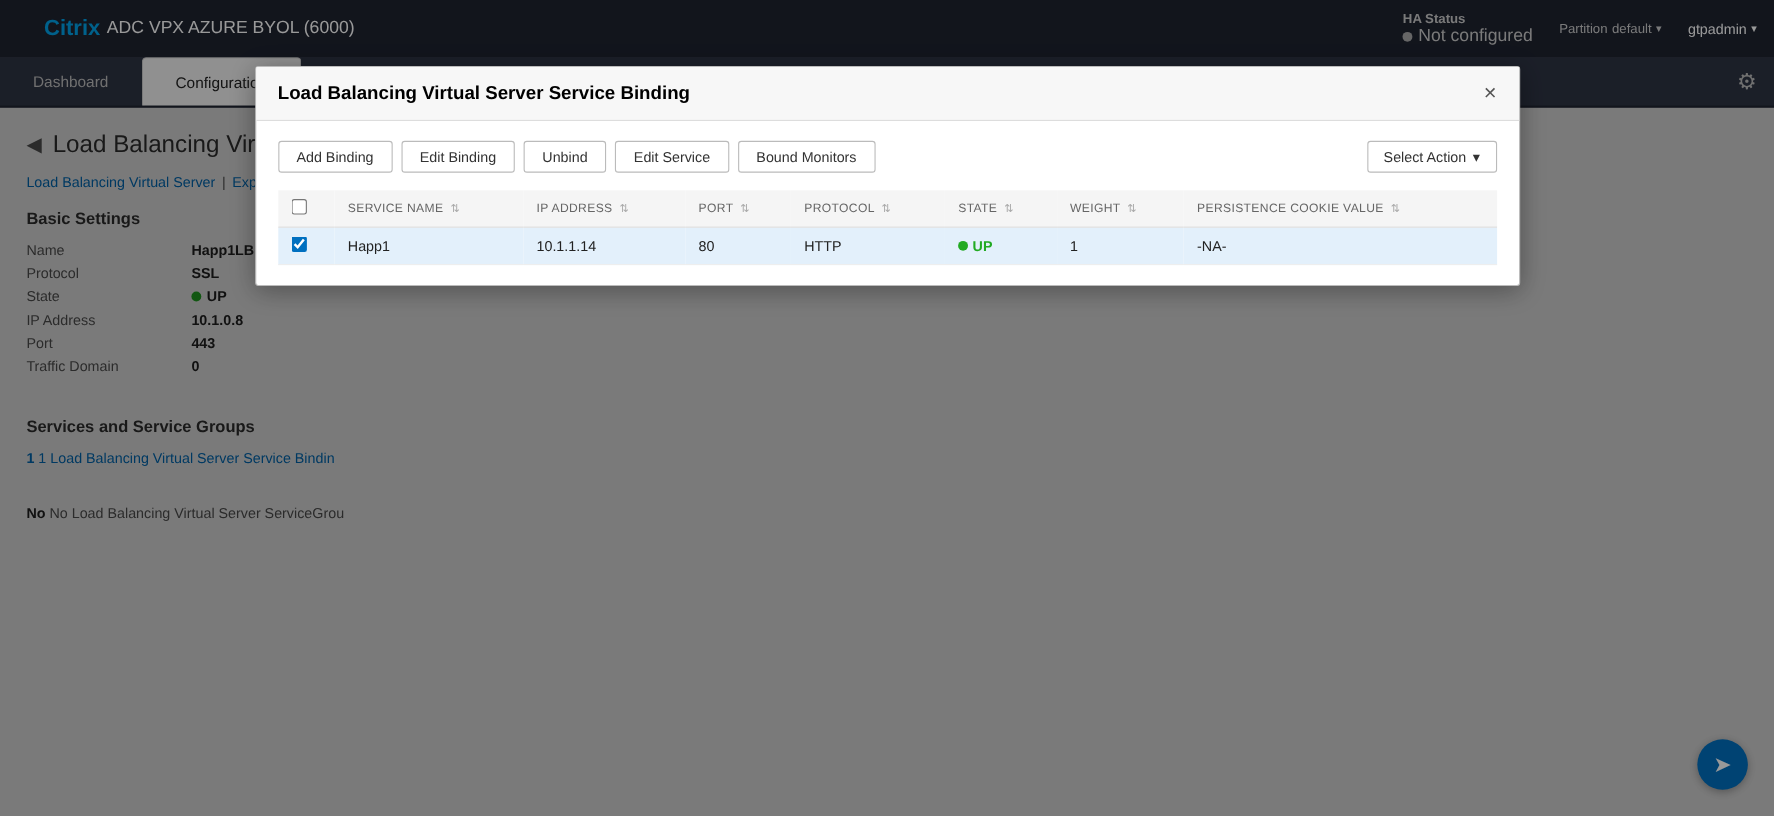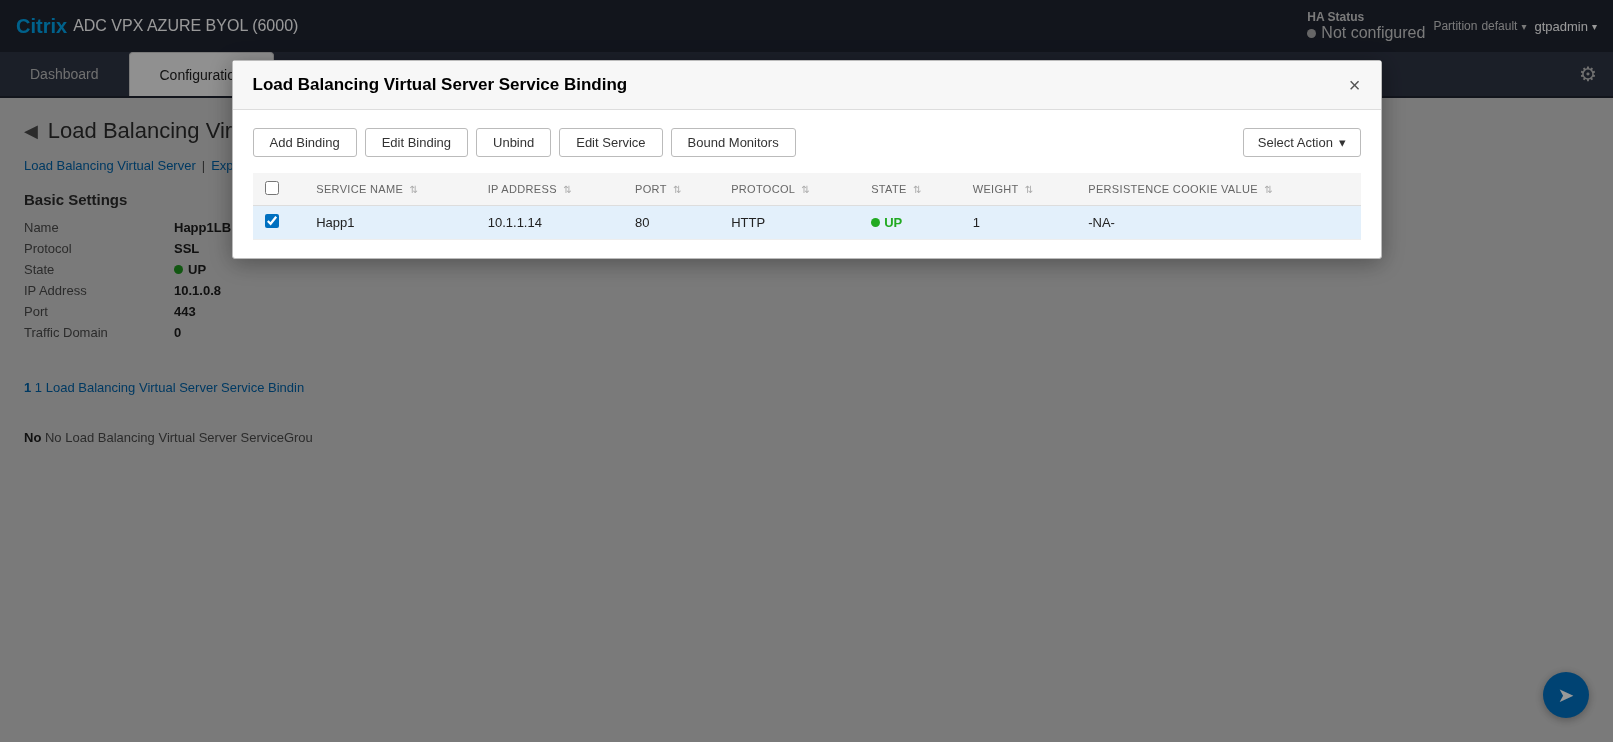--- a/index.html
+++ b/index.html
@@ -17,32 +17,33 @@
     .brand {
       display: flex;
       align-items: center;
       gap: 6px;
       margin-right: 30px;
     }
     .brand-citrix {
       font-size: 20px;
       font-weight: bold;
       color: #fff;
+      margin-left: 24px;
     }
     .brand-citrix span { color: #00a2e8; }
     .brand-sub {
       font-size: 16px;
       font-weight: normal;
       color: #fff;
     }
     .top-right {
       margin-left: auto;
       display: flex;
       align-items: center;
-      gap: 8px;
+      gap: 24px;
     }
     .ha-status { display: flex; flex-direction: column; align-items: flex-start; }
     .ha-title { font-size: 12px; color: #ccc; font-weight: bold; }
     .ha-value { display: flex; align-items: center; gap: 5px; font-size: 16px; color: #ccc; }
     .ha-dot { width: 9px; height: 9px; background: #aaa; border-radius: 50%; display: inline-block; }
     .partition { font-size: 12px; color: #ccc; display: flex; align-items: center; gap: 4px; cursor: pointer; }
     .user { font-size: 13px; color: #fff; display: flex; align-items: center; gap: 4px; cursor: pointer; }
     .chevron { font-size: 10px; }
 
     
@@ -338,20 +339,21 @@
   <div class="field-row">
     <span class="field-label">Port</span>
     <span class="field-value">443</span>
   </div>
   <div class="field-row">
     <span class="field-label">Traffic Domain</span>
     <span class="field-value">0</span>
   </div>
 
   <div class="services-section">
+    <div class="section-title">Services and Service Groups</div>
     <div style="color:#0070c0;cursor:pointer;margin-bottom:4px;">
       <span style="font-weight:bold;">1</span> <span>1 Load Balancing Virtual Server Service Bindin</span>
     </div>
     <div style="color:#555;cursor:pointer;margin-top:35px;">
       <span style="font-weight:bold;color:#222;">No</span> <span>No Load Balancing Virtual Server ServiceGrou</span>
     </div>
   </div>
 </div>
 
 <div class="modal-overlay">

